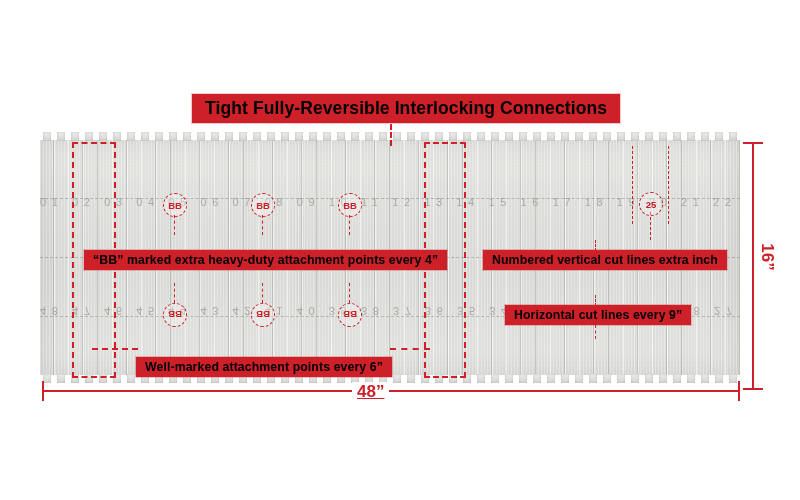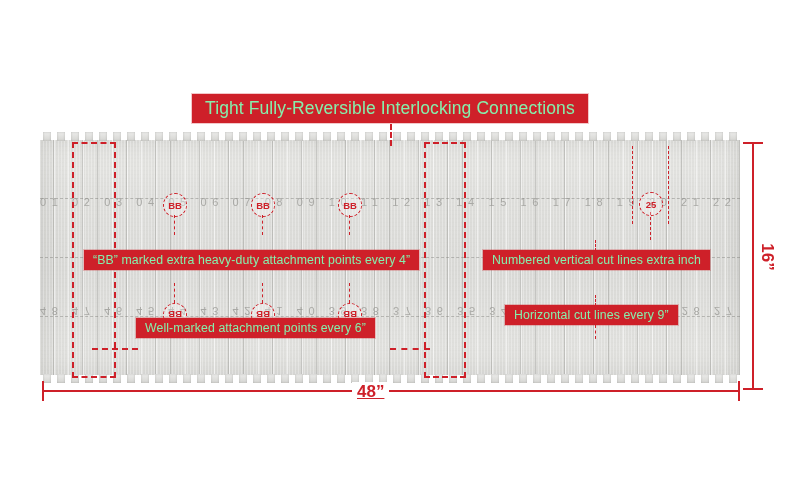--- a/index.html
+++ b/index.html
@@ -44,22 +44,22 @@
     background:linear-gradient(180deg,#ececeA,#d5d5d2);
     box-shadow:inset 0 0 2px rgba(130,130,125,.5);
   }
   .teeth.top{top:-8px;}
   .teeth.bot{bottom:-8px;}
 
   
   .rbox{
     position:absolute;
     background:#CE2029;
-    color:#86efac;
-    font-weight:normal;
+    color:#000000;
+    font-weight:bold;
     letter-spacing:.1px;
     white-space:nowrap;
     display:flex;align-items:center;justify-content:center;
     box-shadow:0 0 0 1px rgba(206,32,41,.25);
   }
   #title{
     left:192px;top:94px;height:29px;padding:0 13px;
     font-size:17.5px;
   }
   .callout{height:20px;padding:0 9px;font-size:12.3px;}
@@ -247,21 +247,21 @@
   <div class="marker flip" style="left:163px;top:303px">BB</div>
   <div class="marker flip" style="left:251px;top:303px">BB</div>
   <div class="marker flip" style="left:338px;top:303px">BB</div>
   <div class="vdash-thin" style="left:174px;top:283px;height:20px"></div>
   <div class="vdash-thin" style="left:262px;top:283px;height:20px"></div>
   <div class="vdash-thin" style="left:349px;top:283px;height:20px"></div>
 
   <div class="rbox callout" style="left:84px;top:250px">“BB” marked extra heavy-duty attachment points every 4”</div>
   <div class="rbox callout" style="left:483px;top:250px">Numbered vertical cut lines extra inch</div>
   <div class="rbox callout" style="left:505px;top:305px">Horizontal cut lines every 9”</div>
-  <div class="rbox callout" style="left:136px;top:318px">Well-marked attachment points every 6”</div>
+  <div class="rbox callout" style="left:136px;top:357px">Well-marked attachment points every 6”</div>
 
   <div class="hdash" style="left:92px;top:348px;width:46px"></div>
   <div class="hdash" style="left:390px;top:348px;width:40px"></div>
   <div class="vdash-thin" style="left:595px;top:240px;height:11px"></div>
   <div class="vdash-thin" style="left:595px;top:295px;height:11px"></div>
   <div class="vdash-thin" style="left:595px;top:325px;height:14px"></div>
 
   <div class="dimline" style="left:42px;top:390px;width:698px;height:2px"></div>
   <div class="dimcap" style="left:42px;top:381px;width:2px;height:20px"></div>
   <div class="dimcap" style="left:738px;top:381px;width:2px;height:20px"></div>

